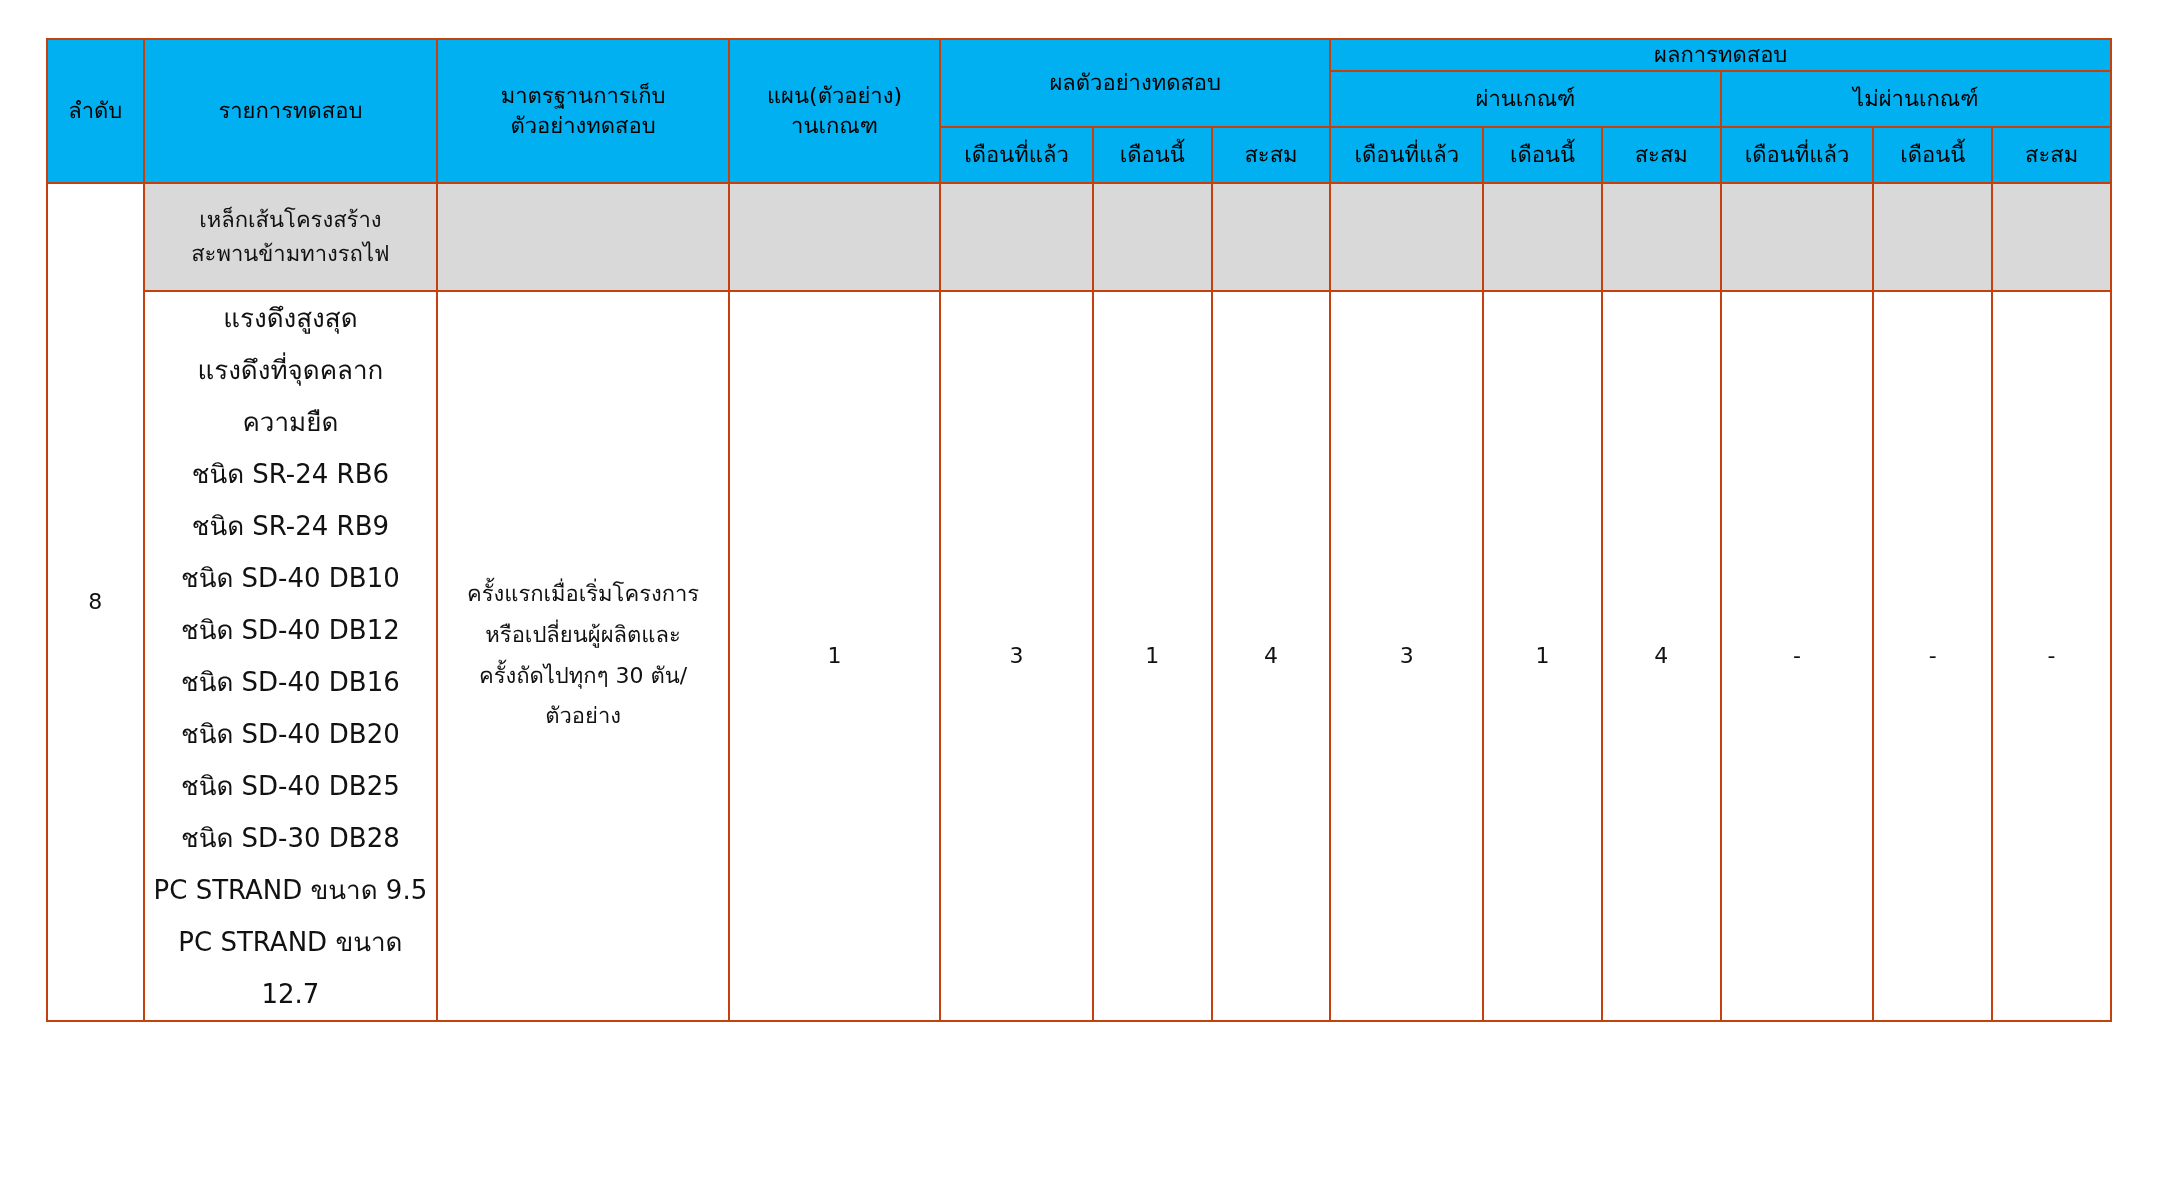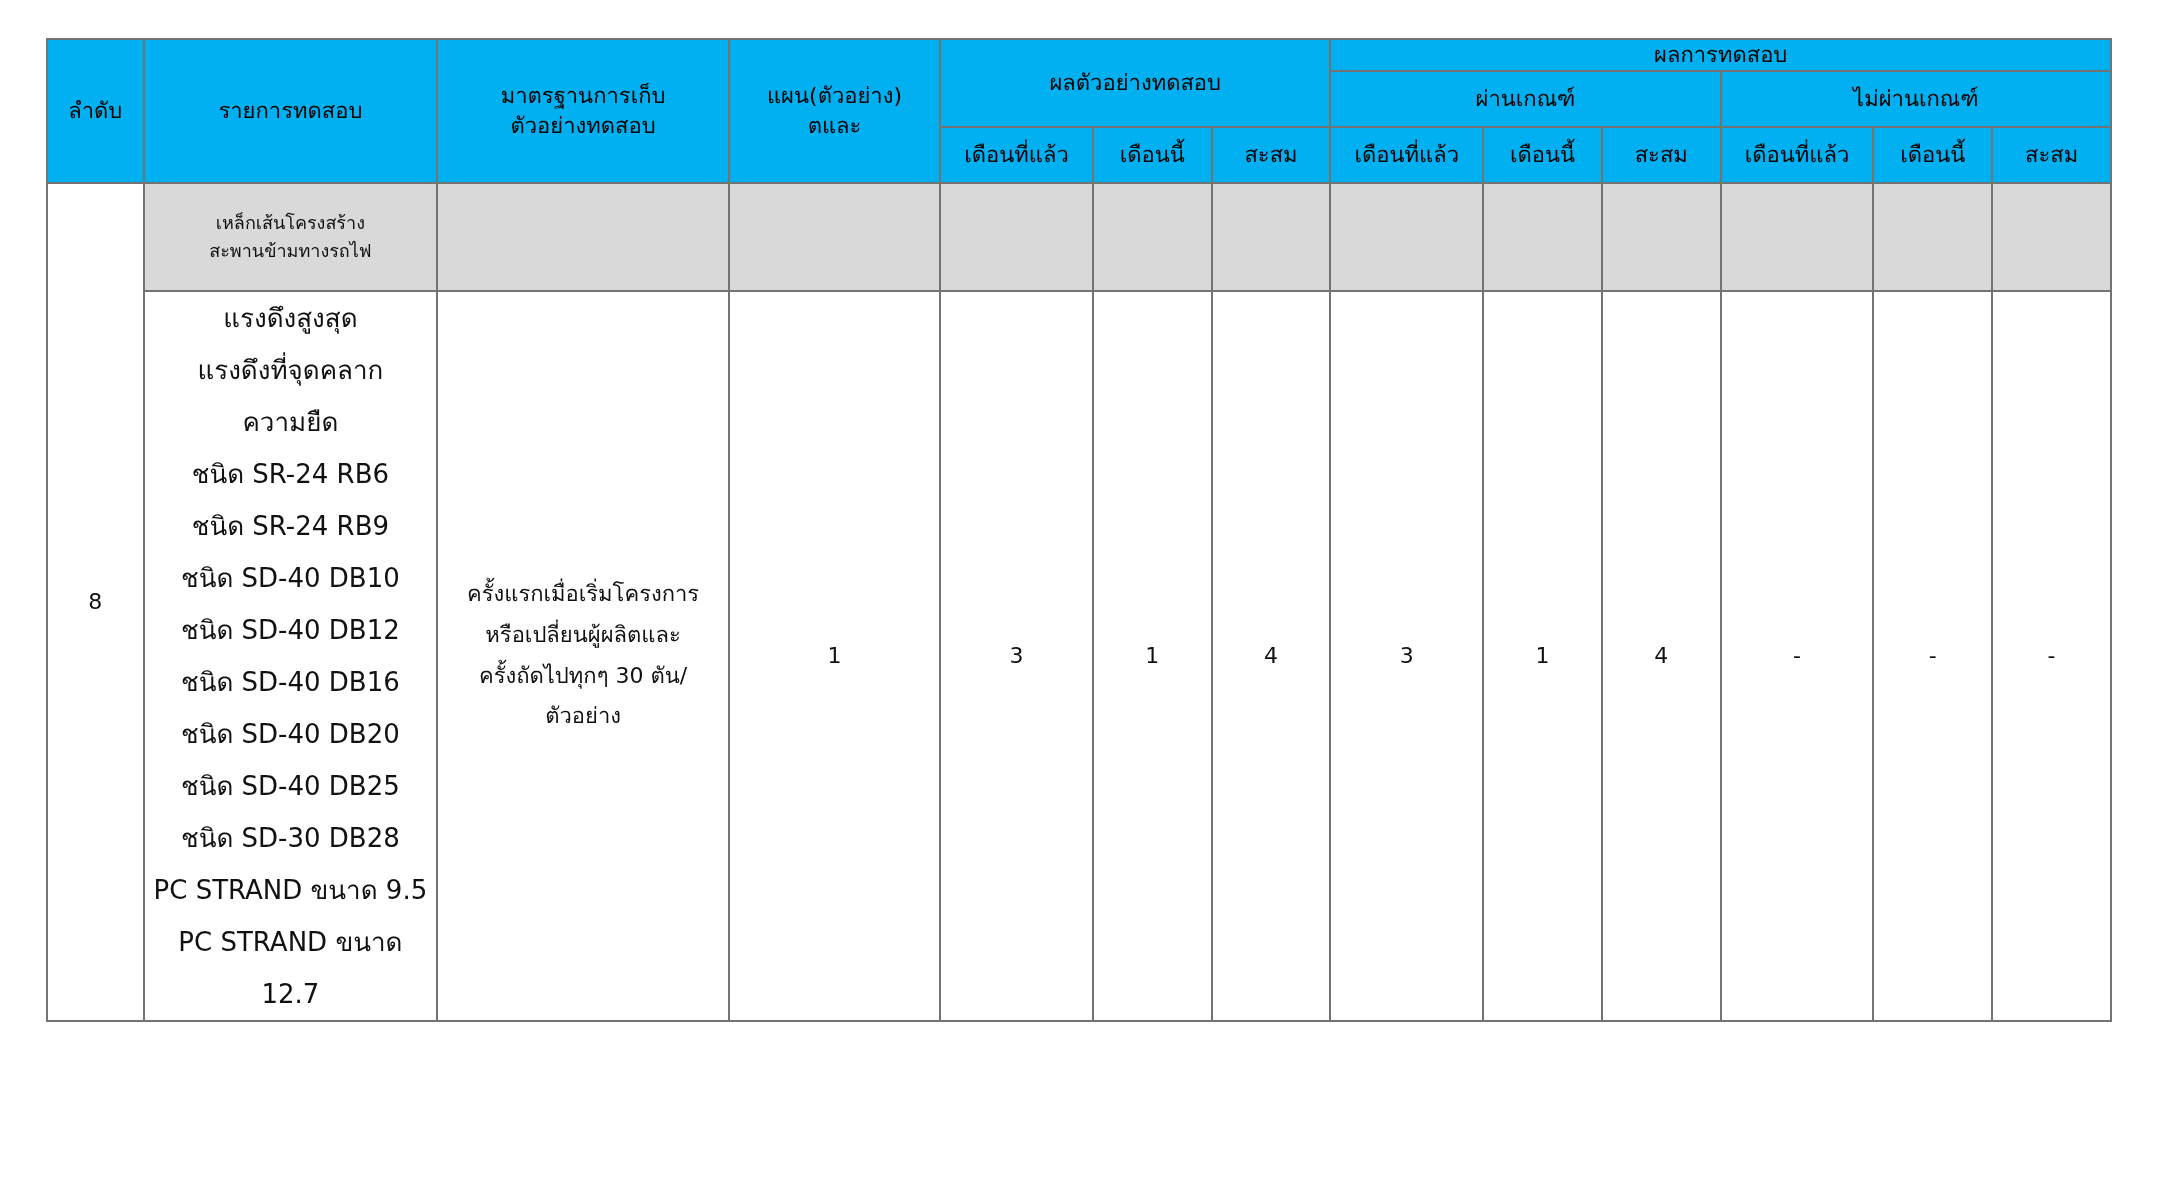--- a/index.html
+++ b/index.html
@@ -22,21 +22,21 @@
   }
   table.report {
     border-collapse: collapse;
     table-layout: fixed;
     width: 2066px;
     font-size: 22px;
     color: #111111;
   }
   table.report th,
   table.report td {
-    border: 2px solid #737373;
+    border: 2px solid #c2410c;
     padding: 0;
     vertical-align: middle;
     text-align: center;
     font-weight: normal;
   }
   thead th {
     background: #00b0f0;
     color: #000000;
     font-weight: bold;
     font-size: 22px;
@@ -67,21 +67,21 @@
 
   
   tr.group td {
     background: #d9d9d9;
     height: 106px;
   }
   td.group-title {
     text-align: center;
     padding: 8px 10px;
     line-height: 1.55;
-    font-size: 18px;
+    font-size: 22px;
   }
   
   td.seq {
     font-size: 22px;
   }
   td.items {
     text-align: left;
     padding: 10px 14px 14px 14px;
     line-height: 2.0;
     font-size: 26px;
@@ -123,21 +123,21 @@
     <thead>
       <tr>
         <th class="tall" rowspan="3">ลำดับ</th>
         <th class="tall" rowspan="3">รายการทดสอบ</th>
         <th class="tall" rowspan="3">
           <div>มาตรฐานการเก็บ</div>
           <div>ตัวอย่างทดสอบ</div>
         </th>
         <th class="tall" rowspan="3">
           <div>แผน(ตัวอย่าง)</div>
-          <div>ตและ</div>
+          <div>านเกณฑ</div>
         </th>
         <th colspan="3" rowspan="2">ผลตัวอย่างทดสอบ</th>
         <th colspan="6">ผลการทดสอบ</th>
       </tr>
       <tr>
         <th colspan="3" class="sub">ผ่านเกณฑ์</th>
         <th colspan="3" class="sub">ไม่ผ่านเกณฑ์</th>
       </tr>
       <tr>
         <th class="sub">เดือนที่แล้ว</th>

